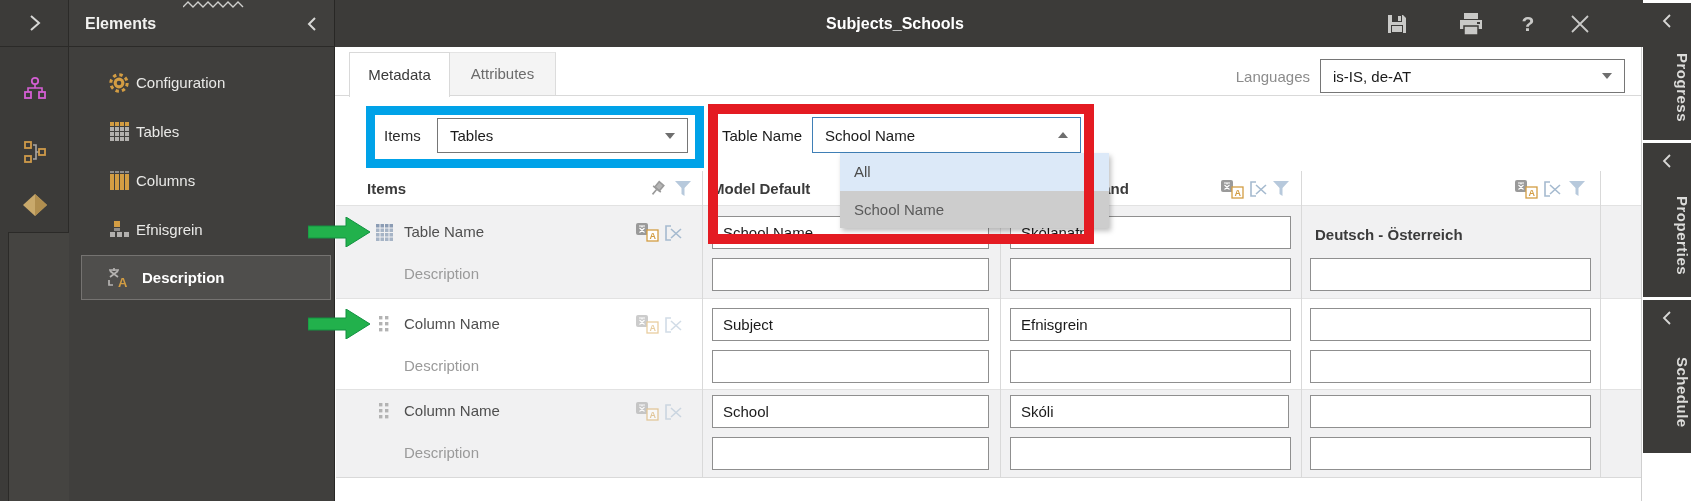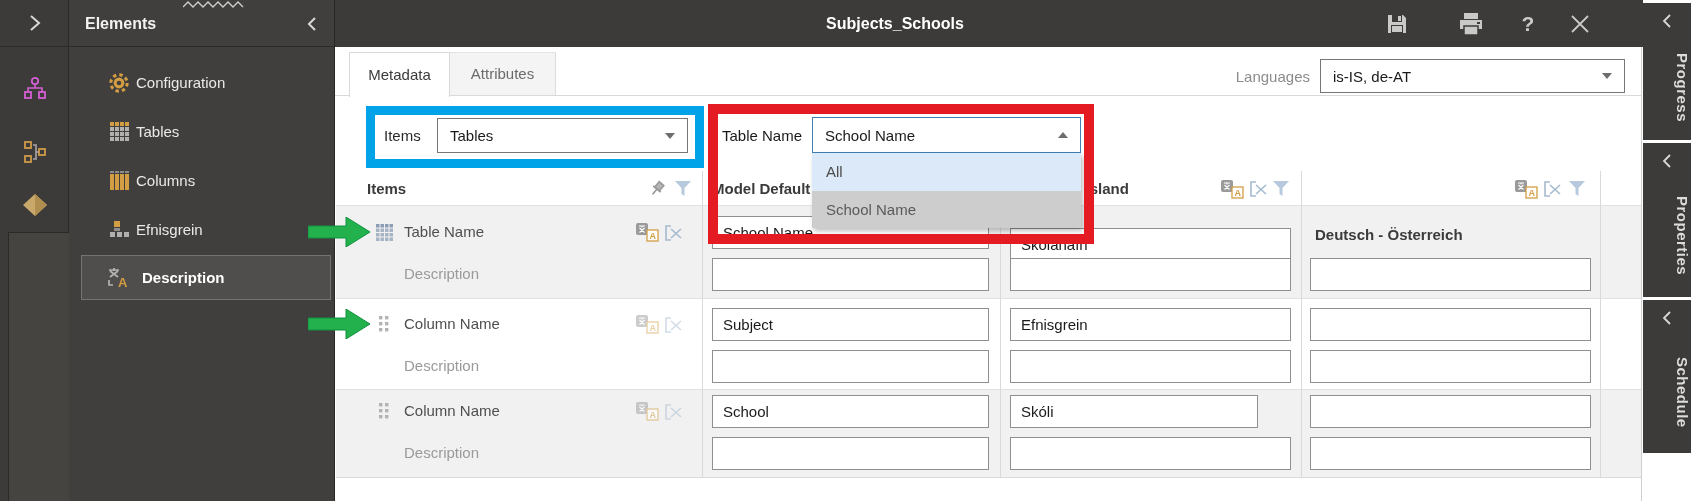--- a/index.html
+++ b/index.html
@@ -42,21 +42,21 @@
   .band{left:336px;width:1305px;background:#f1f1f2;}
   .hline{left:336px;width:1305px;height:1px;background:#e2e2e2;}
   .vline{width:1px;background:#d9d9d9;top:171px;height:306px;}
   .gh{top:179px;height:20px;line-height:20px;font-weight:bold;color:#3b3b3b;white-space:nowrap;}
   .rowlb{height:20px;line-height:20px;color:#4f4f4f;white-space:nowrap;}
   .desclb{color:#9a9a9a;}
   .cell{position:absolute;height:33px;border:1px solid #8f8f8f;background:#fff;box-sizing:border-box;
         font-family:"Liberation Sans",sans-serif;font-size:15px;color:#1a1a1a;padding:0 10px;outline:none;}
   .fade{opacity:.5;}
   
-  .ddlist{left:812px;top:153px;width:269px;z-index:55;box-shadow:2px 3px 5px rgba(0,0,0,.25);}
+  .ddlist{left:840px;top:153px;width:269px;z-index:55;box-shadow:2px 3px 5px rgba(0,0,0,.25);}
   .dd-row1{height:38px;line-height:38px;background:#dce9f8;color:#4c4c4c;padding-left:14px;}
   .dd-row2{height:37px;line-height:37px;background:#cdcdcd;color:#5a5a5a;padding-left:14px;}
   
   .ann-blue{left:366px;top:106px;width:338px;height:62px;border:9px solid #00a2e8;box-sizing:border-box;z-index:40;pointer-events:none;}
   .ann-red{left:708px;top:104px;width:386px;height:140px;border:10px solid #e41b22;box-sizing:border-box;z-index:60;pointer-events:none;}
   .arrow{z-index:70;pointer-events:none;}
   .icflex{display:flex;align-items:center;justify-content:center;}
 </style>
 </head>
 <body>
@@ -407,25 +407,25 @@
 
   <div class="abs rowlb desclb" style="left:404px;top:443px;">Description</div>
 
   <input class="cell" style="left: 712px; top: 216px; width: 277px;" value="School Name">
   <input class="cell" style="left: 712px; top: 258px; width: 277px;" value="">
   <input class="cell" style="left: 712px; top: 308px; width: 277px;" value="Subject">
   <input class="cell" style="left: 712px; top: 350px; width: 277px;" value="">
   <input class="cell" style="left: 712px; top: 395px; width: 277px;" value="School">
   <input class="cell" style="left: 712px; top: 437px; width: 277px;" value="">
 
-  <input class="cell" style="left: 1010px; top: 228px; width: 281px;" value="Skólanafn">
+  <input class="cell" style="left: 1010px; top: 216px; width: 281px;" value="Skólanafn">
   <input class="cell" style="left: 1010px; top: 258px; width: 281px;" value="">
   <input class="cell" style="left: 1010px; top: 308px; width: 281px;" value="Efnisgrein">
   <input class="cell" style="left: 1010px; top: 350px; width: 281px;" value="">
-  <input class="cell" style="left: 1010px; top: 395px; width: 248px;" value="Skóli">
+  <input class="cell" style="left: 1010px; top: 395px; width: 279px;" value="Skóli">
   <input class="cell" style="left: 1010px; top: 437px; width: 281px;" value="">
 
   <input class="cell" style="left: 1310px; top: 258px; width: 281px;" value="">
   <input class="cell" style="left: 1310px; top: 308px; width: 281px;" value="">
   <input class="cell" style="left: 1310px; top: 350px; width: 281px;" value="">
   <input class="cell" style="left: 1310px; top: 395px; width: 281px;" value="">
   <input class="cell" style="left: 1310px; top: 437px; width: 281px;" value="">
 
   <div class="abs vtab" style="top:3px;height:137px;">
     <svg class="chev" width="14" height="16" viewBox="0 0 14 16">

